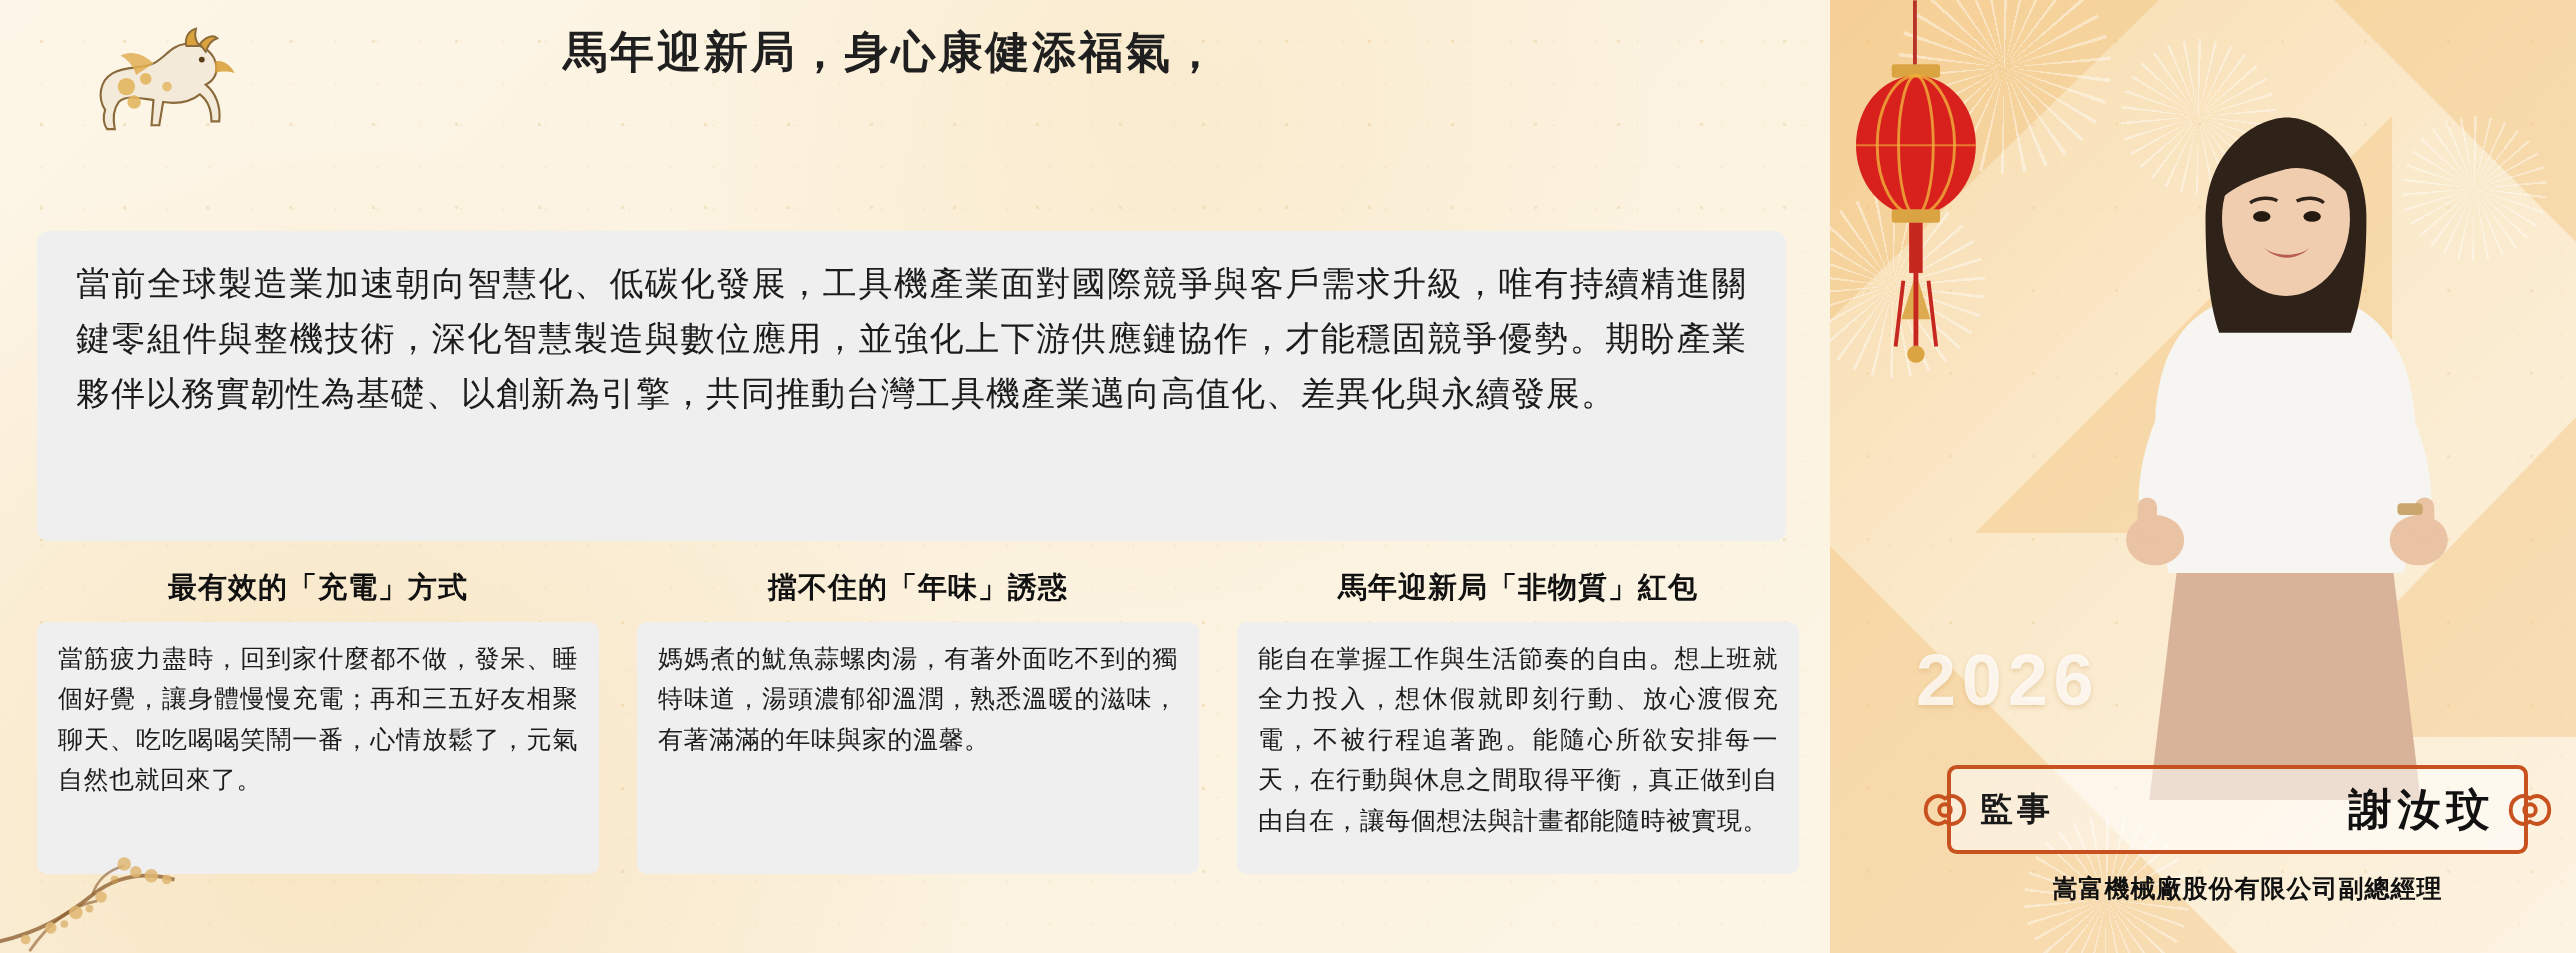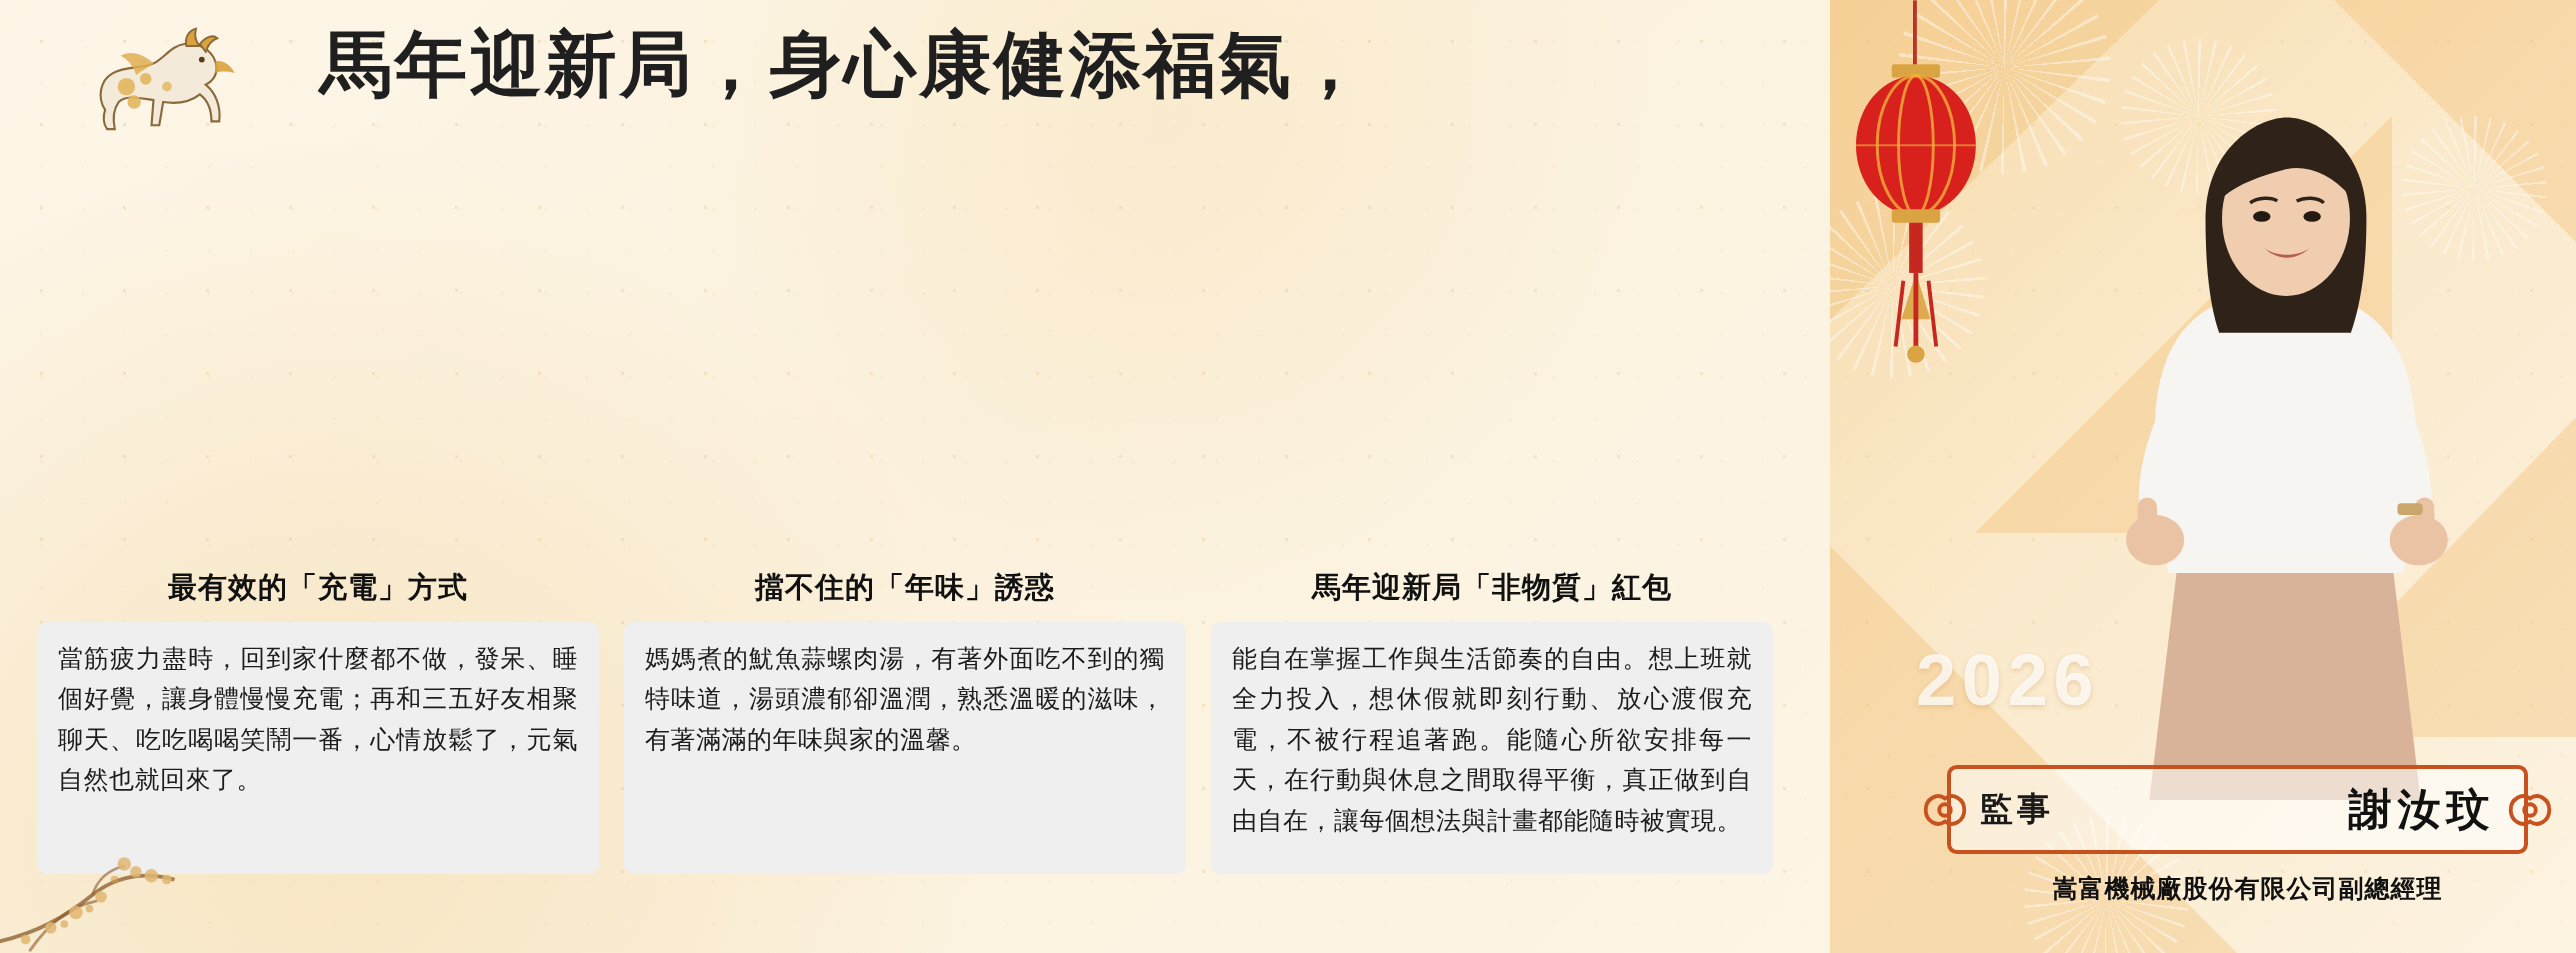--- a/index.html
+++ b/index.html
@@ -76,25 +76,26 @@
     height: 145px;
   }
 
   
   .headline {
     position: absolute;
     left: 320px;
     top: 23px;
     width: 1143px;
     color: #1f1f1f;
-    font-size: 72px;
+    font-size: 44px;
     line-height: 1.32;
     font-weight: 700;
     letter-spacing: 2.9px;
-    font-family: Liberation Mono, monospace;
+    font-family: Liberation Sans, sans-serif;
+    text-align: center;
   }
   .headline div { white-space: nowrap; }
 
   
   .main-box {
     position: absolute;
     left: 37px;
     top: 231px;
     width: 1749px;
     height: 310px;
@@ -113,21 +114,21 @@
     font-family: "DejaVu Serif", "Liberation Serif", serif;
   }
 
   
   .cols {
     position: absolute;
     left: 37px;
     top: 568px;
     width: 1763px;
     display: flex;
-    gap: 25px;
+    gap: 38px;
   }
   .col { width: 562px; }
   .col-title {
     text-align: center;
     font-size: 29px;
     font-weight: 700;
     color: #111;
     letter-spacing: 1px;
     margin-bottom: 13.6px;
     font-family: "DejaVu Serif", "Liberation Serif", serif;
@@ -267,20 +268,23 @@
         <circle cx="100" cy="72" r="5" fill="#e2b55e" opacity="0.8"></circle>
         <path d="M150 46 C158 44, 166 50, 170 58 C162 56, 156 56, 150 58 Z" fill="#d9a23c" opacity="0.9"></path>
       </g>
     </svg>
   </div>
 
   <div class="headline">
     <div>馬年迎新局，身心康健添福氣，</div>
   </div>
 
+  <div class="main-box">
+    <p>當前全球製造業加速朝向智慧化、低碳化發展，工具機產業面對國際競爭與客戶需求升級，唯有持續精進關鍵零組件與整機技術，深化智慧製造與數位應用，並強化上下游供應鏈協作，才能穩固競爭優勢。期盼產業夥伴以務實韌性為基礎、以創新為引擎，共同推動台灣工具機產業邁向高值化、差異化與永續發展。</p>
+  </div>
 
   <div class="cols">
     <div class="col">
       <div class="col-title">最有效的「充電」方式</div>
       <div class="col-body">當筋疲力盡時，回到家什麼都不做，發呆、睡個好覺，讓身體慢慢充電；再和三五好友相聚聊天、吃吃喝喝笑鬧一番，心情放鬆了，元氣自然也就回來了。</div>
     </div>
     <div class="col">
       <div class="col-title">擋不住的「年味」誘惑</div>
       <div class="col-body">媽媽煮的魷魚蒜螺肉湯，有著外面吃不到的獨特味道，湯頭濃郁卻溫潤，熟悉溫暖的滋味，有著滿滿的年味與家的溫馨。</div>
     </div>

